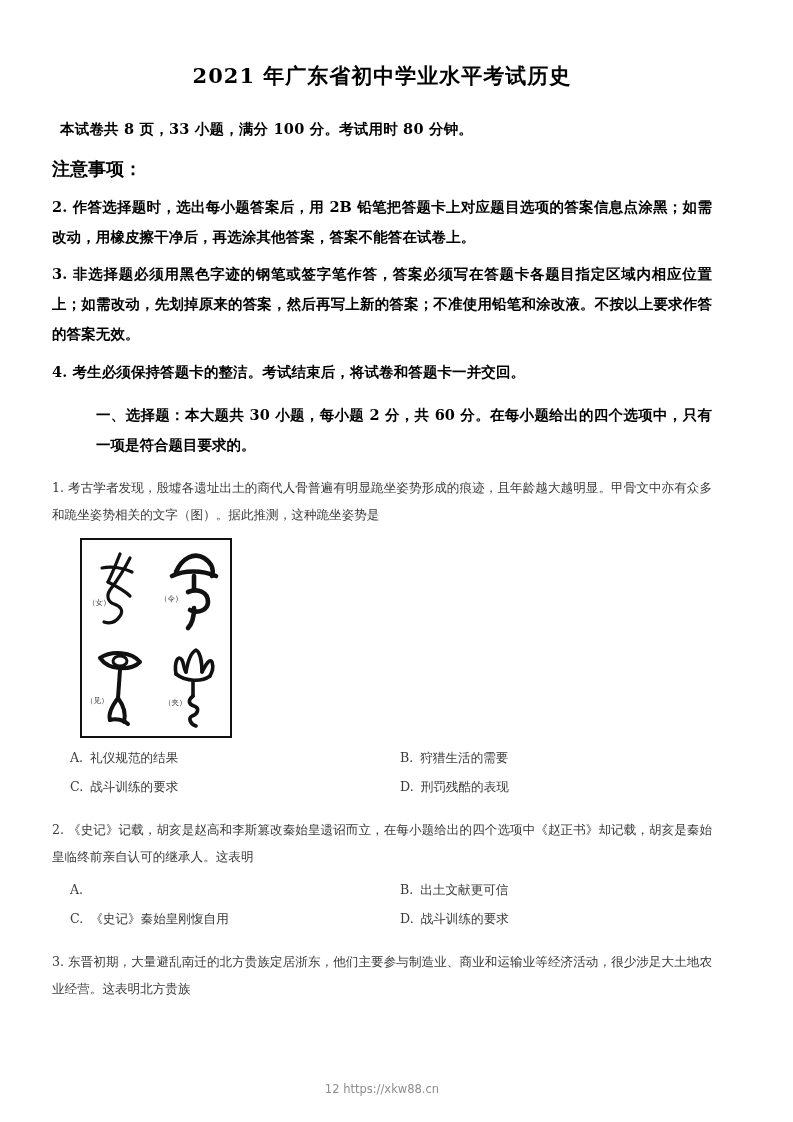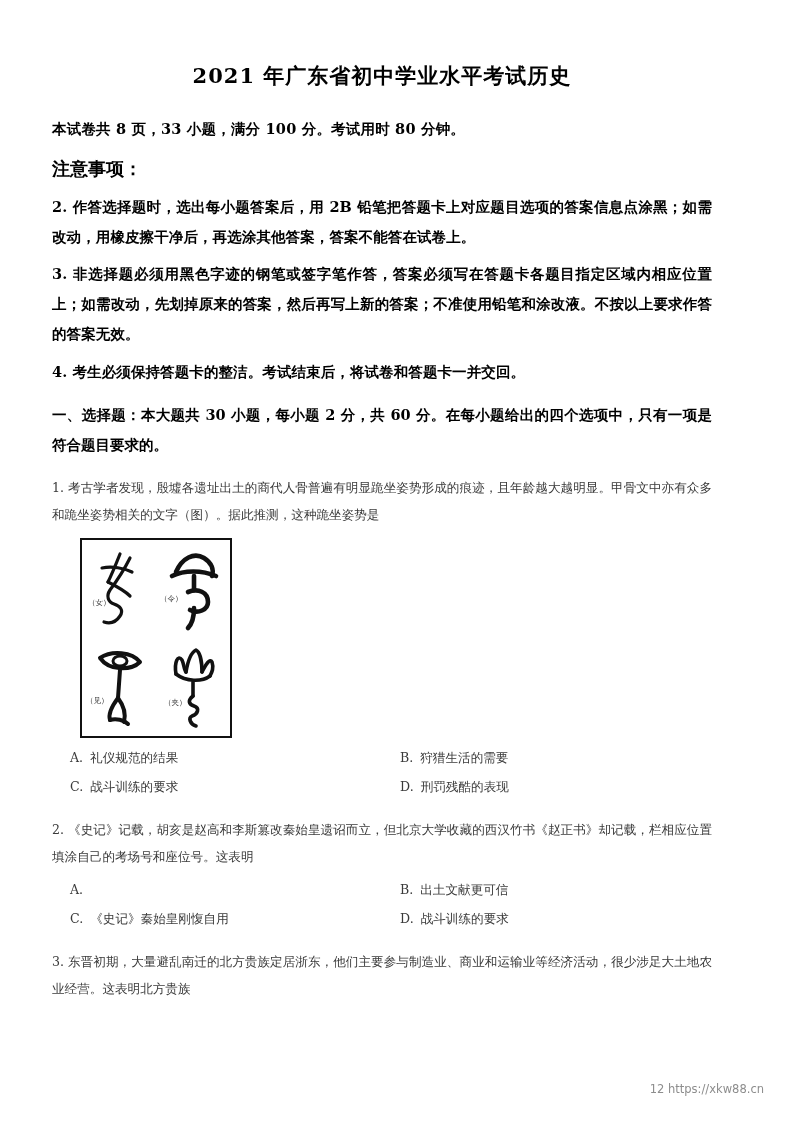--- a/index.html
+++ b/index.html
@@ -31,20 +31,21 @@
     margin: 0;
     padding-top: 62px;
     font-family: "DejaVu Serif", "Liberation Serif", serif;
   }
   .meta-line {
     font-size: 14.5px;
     font-weight: bold;
     margin-top: 27px;
     line-height: 1.6;
     letter-spacing: 0.2px;
+    margin-left: 8px;
   }
   .notice-head {
     font-size: 18px;
     font-weight: bold;
     margin-top: 15px;
     line-height: 1.6;
   }
   .notice-item {
     font-size: 14.5px;
     font-weight: bold;
@@ -54,20 +55,21 @@
     text-justify: inter-ideograph;
     letter-spacing: 0.1px;
   }
   .section-head {
     font-size: 14.5px;
     font-weight: bold;
     line-height: 2.05;
     margin-top: 14px;
     text-align: justify;
     text-justify: inter-ideograph;
+    margin-left: 44px;
   }
   .question {
     margin-top: 14px;
   }
   .q-stem {
     font-size: 12.6px;
     line-height: 2.15;
     color: #3a3a3a;
     text-align: justify;
     text-justify: inter-ideograph;
@@ -122,21 +124,21 @@
   .gl-nw { left: 6px; bottom: 30px; }
   .gl-ne { left: 4px; bottom: 34px; }
   .gl-sw { left: 4px; bottom: 30px; }
   .gl-se { left: 8px; bottom: 28px; }
   .glyph-svg { display: block; }
   .footer {
     position: absolute;
     left: 0;
     right: 0;
     bottom: 26px;
-    text-align: right;
+    text-align: center;
     font-size: 11.5px;
     color: #8d8d8d;
     font-family: "DejaVu Sans", "Liberation Sans", sans-serif;
   }
 </style>
 </head>
 <body>
 
 <div class="page">
 
@@ -237,21 +239,21 @@
           <span class="opt-key">D.</span>
           <span class="opt-text">刑罚残酷的表现</span>
         </div>
       </div>
     </div>
   </div>
 
   <div class="question">
     <div class="q-stem">
       <span>2.</span>
-      <span>《史记》记载，胡亥是赵高和李斯篡改秦始皇遗诏而立，但北京大学收藏的西汉竹书《赵正书》却记载，栏相应位置填涂自己的考场号和座位号。这表明</span>
+      <span>《史记》记载，胡亥是赵高和李斯篡改秦始皇遗诏而立，在每小题给出的四个选项中《赵正书》却记载，胡亥是秦始皇临终前亲自认可的继承人。这表明</span>
     </div>
     <div class="q-options">
       <div class="opt-row">
         <div class="opt-cell">
           <span class="opt-key">A.</span>
         </div>
         <div class="opt-cell">
           <span class="opt-key">B.</span>
           <span class="opt-text">出土文献更可信</span>
         </div>

